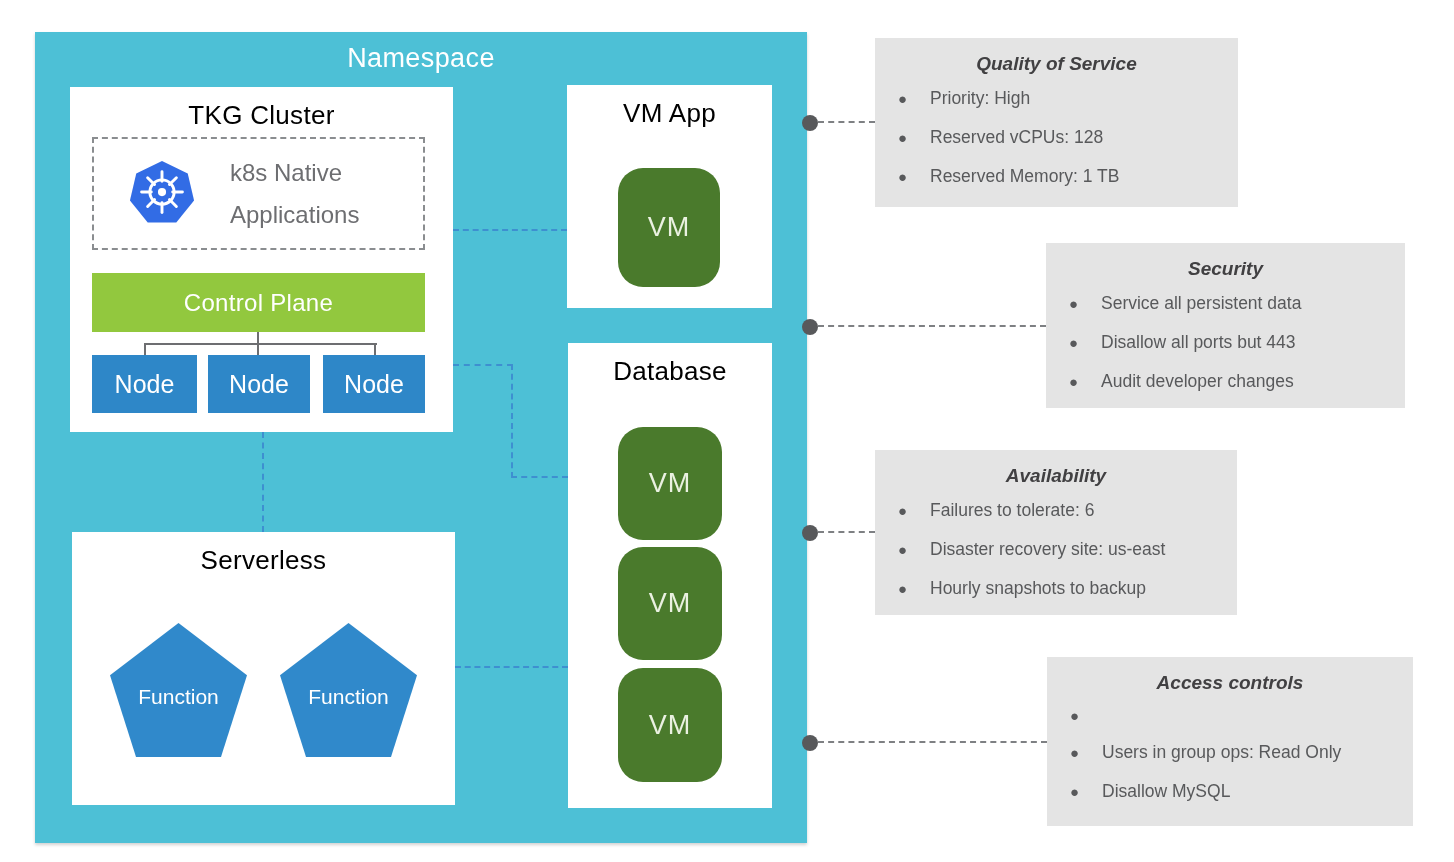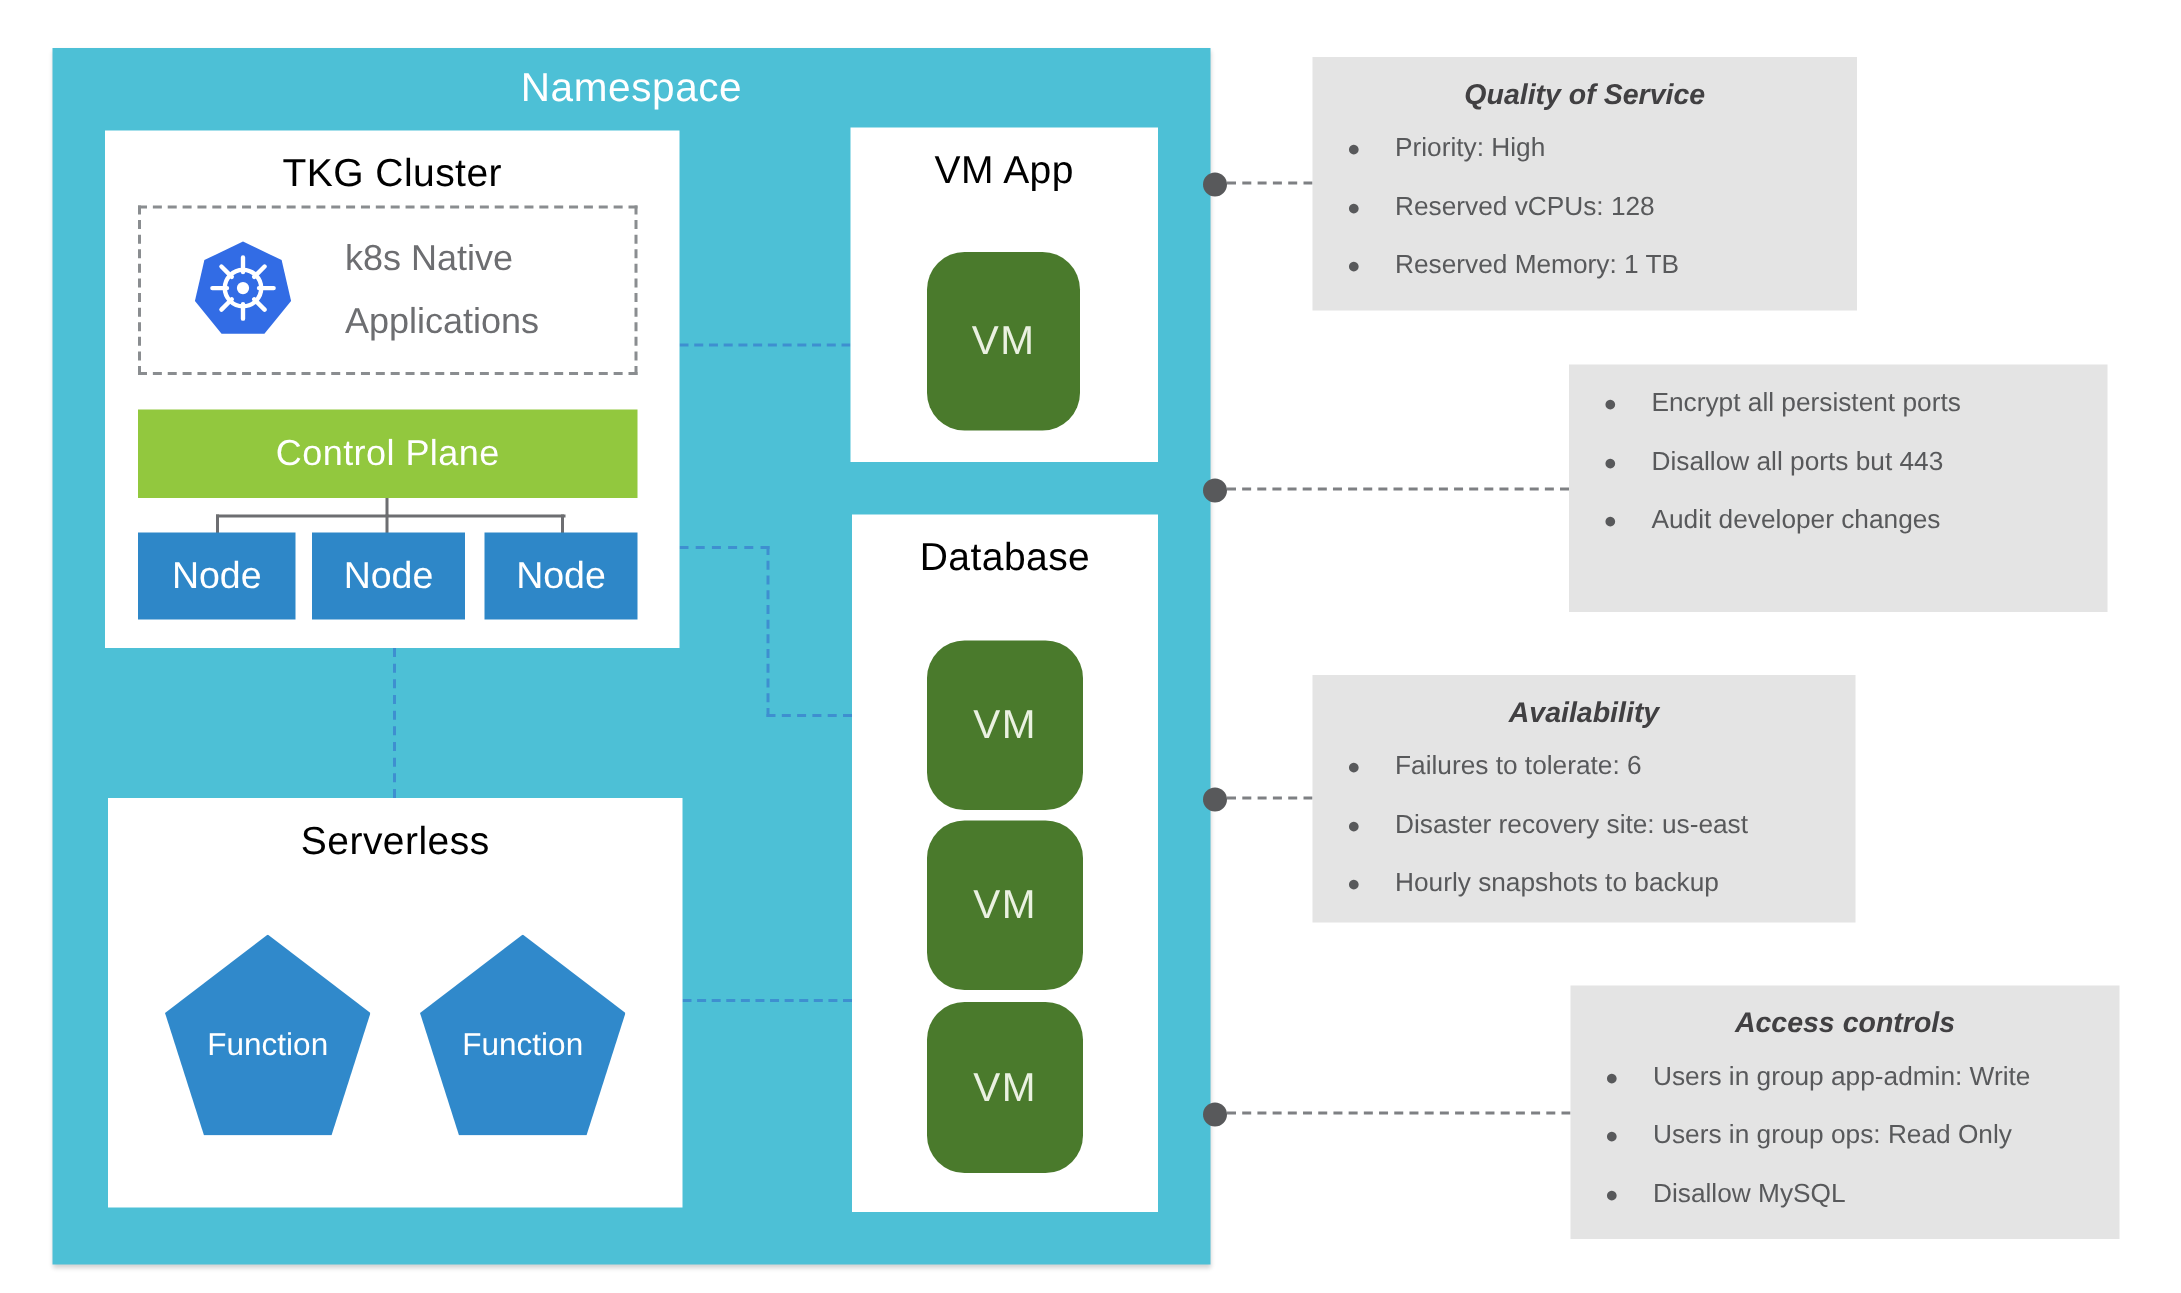--- a/index.html
+++ b/index.html
@@ -281,23 +281,24 @@
       <span class="bullet">●</span>
       <span>Reserved vCPUs: 128</span>
     </div>
     <div class="callout-item">
       <span class="bullet">●</span>
       <span>Reserved Memory: 1 TB</span>
     </div>
   </div>
 
   <div class="callout co-sec">
-    <div class="callout-item">
-      <span class="bullet">●</span>
-      <span>Encrypt all persistent ports</span>
+    <div class="callout-title">Security</div>
+    <div class="callout-item">
+      <span class="bullet">●</span>
+      <span>Service all persistent data</span>
     </div>
     <div class="callout-item">
       <span class="bullet">●</span>
       <span>Disallow all ports but 443</span>
     </div>
     <div class="callout-item">
       <span class="bullet">●</span>
       <span>Audit developer changes</span>
     </div>
   </div>
@@ -315,21 +316,20 @@
     <div class="callout-item">
       <span class="bullet">●</span>
       <span>Hourly snapshots to backup</span>
     </div>
   </div>
 
   <div class="callout co-access">
     <div class="callout-title">Access controls</div>
     <div class="callout-item">
       <span class="bullet">●</span>
-      <span>Users in group app-admin: Write</span>
     </div>
     <div class="callout-item">
       <span class="bullet">●</span>
       <span>Users in group ops: Read Only</span>
     </div>
     <div class="callout-item">
       <span class="bullet">●</span>
       <span>Disallow MySQL</span>
     </div>
   </div>

